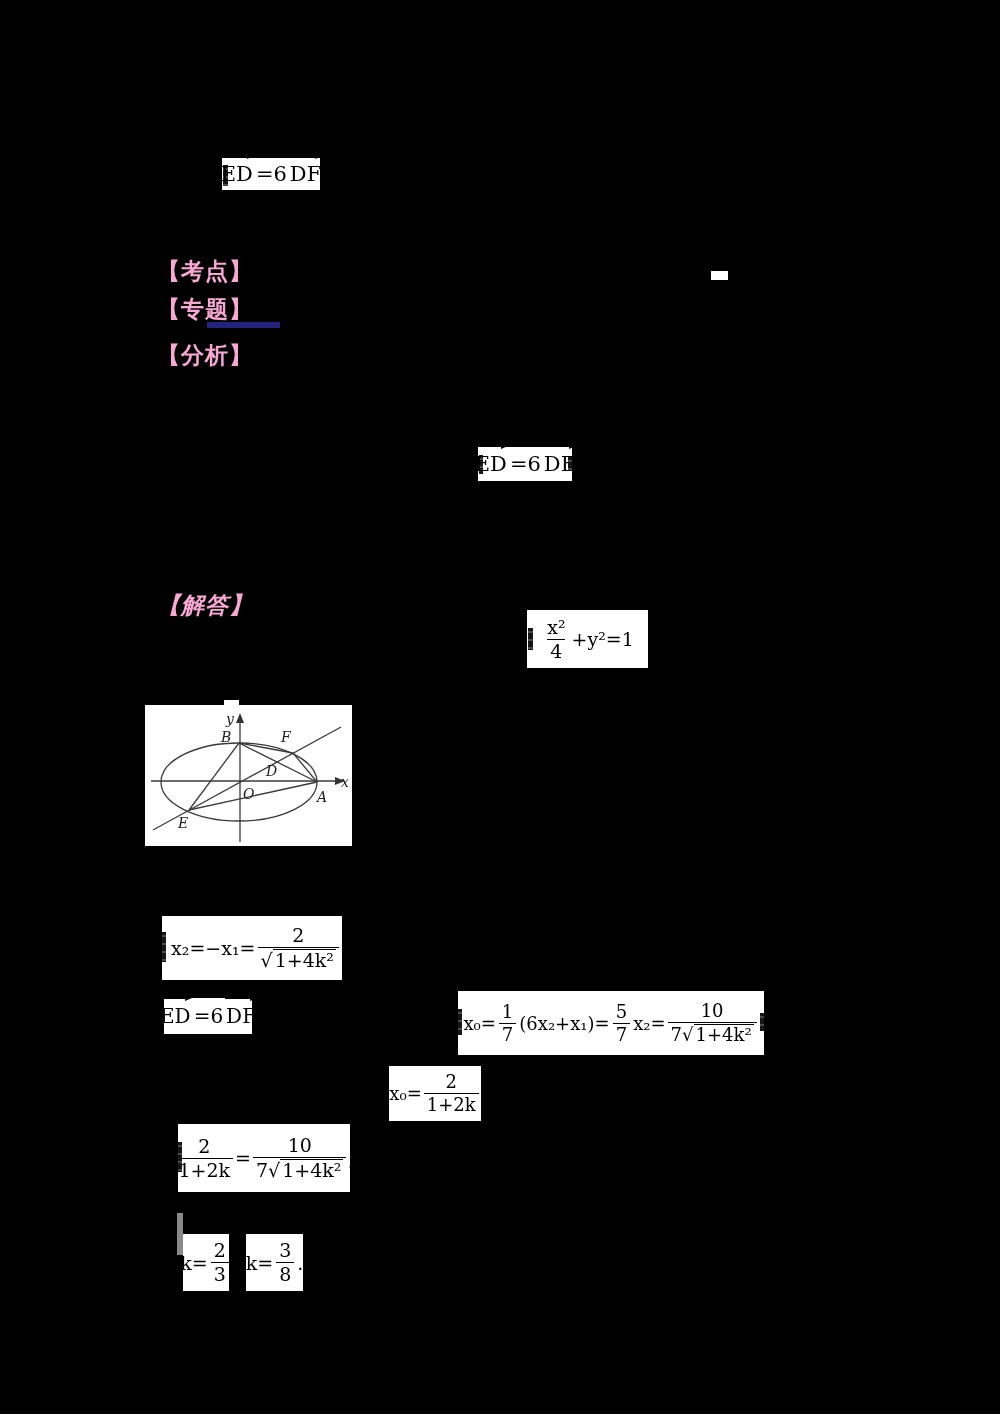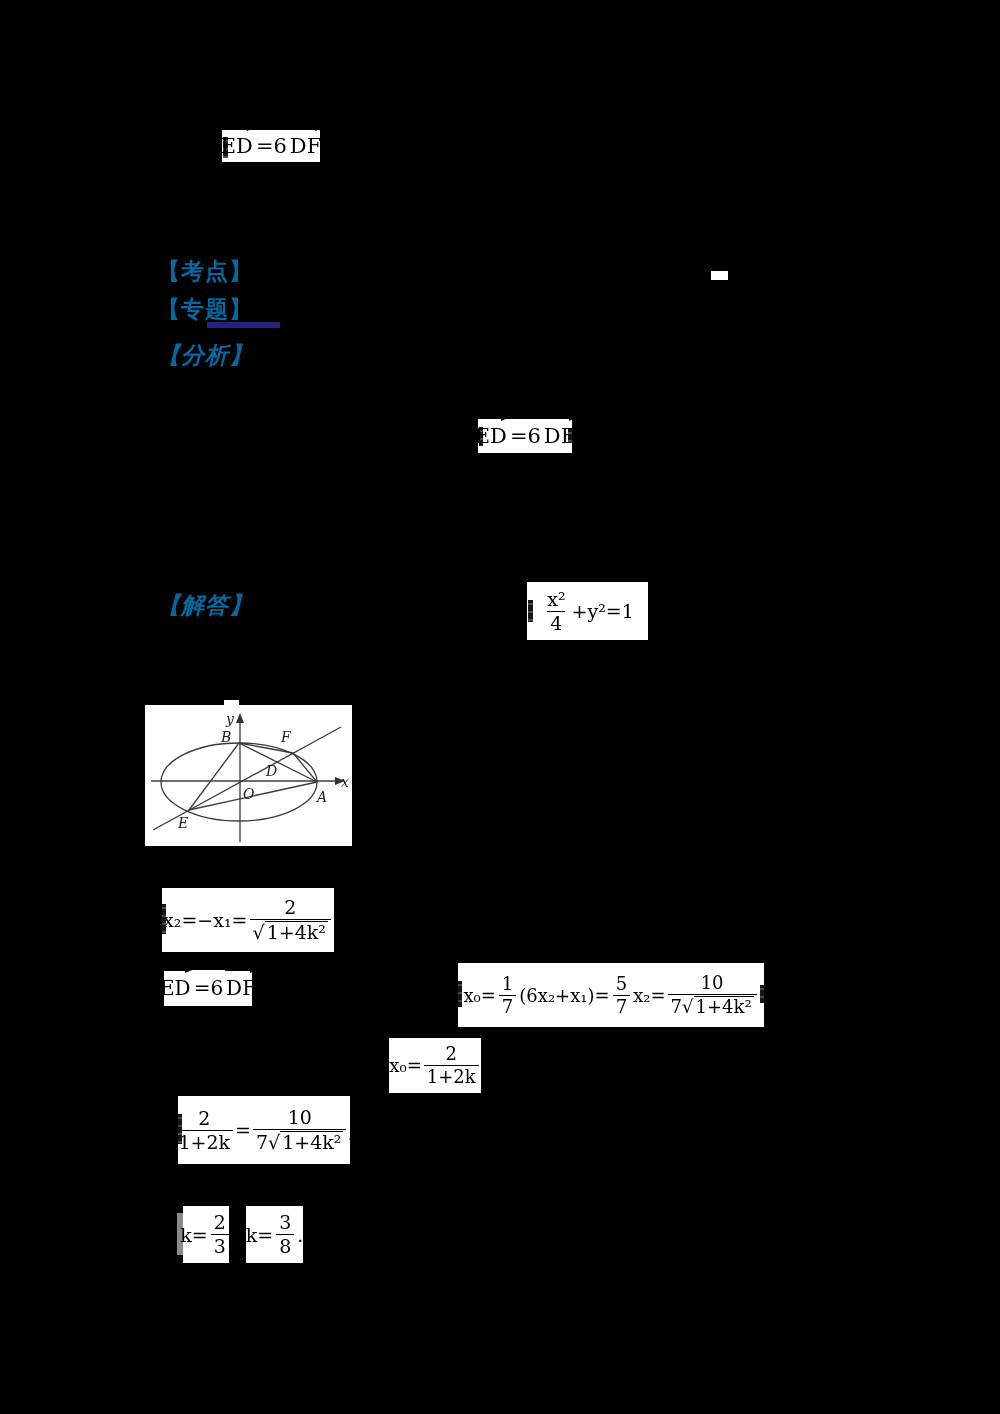--- a/index.html
+++ b/index.html
@@ -1,20 +1,20 @@
 <!DOCTYPE html>
 <html><head>
 <meta charset="utf-8">
 <style>
   html,body{margin:0;padding:0;background:#000;}
   #page{position:relative;width:1000px;height:1414px;background:#000;overflow:hidden;
         font-family:"DejaVu Serif",serif;color:#000;}
   .patch{position:absolute;background:#fff;color:#000;display:flex;align-items:center;
-         justify-content:center;white-space:nowrap;font-family:"DejaVu Serif",serif;}
-  .blue-h{position:absolute;color:#0369a1;font-weight:bold;font-size:23px;line-height:1.15;
+         justify-content:center;white-space:nowrap;font-family:"DejaVu Serif",serif;margin-top:28px;}
+  .blue-h{position:absolute;color:#f9a8d4;font-weight:bold;font-size:23px;line-height:1.15;
           font-family:"DejaVu Sans",sans-serif;letter-spacing:1px;}
   .math{display:flex;align-items:center;}
   .frac{display:inline-flex;flex-direction:column;align-items:center;margin:0 2px;vertical-align:middle;}
   .fn{padding:0 4px 1px;line-height:1.1;display:inline-flex;align-items:baseline;}
   .fd{border-top:1.5px solid #000;padding:1px 3px 0;line-height:1.1;display:inline-flex;align-items:baseline;}
   .rad{border-top:1.5px solid #000;padding:0 2px;}
   .vec{position:relative;display:inline-block;margin:0 3px;}
   .vec::before{content:"";position:absolute;left:-1px;right:6px;top:-6px;border-top:1.4px solid #000;}
   .vec::after{content:"";position:absolute;right:-1px;top:-9px;width:0;height:0;
               border-left:7px solid #000;border-top:3px solid transparent;border-bottom:3px solid transparent;}
@@ -37,21 +37,21 @@
     </span>
   </div>
 
   <div class="blue-h" style="left:157px;top:258px;">【考点】</div>
 
   <div class="dash" style="left:711px;top:271px;width:17px;height:9px;"></div>
 
   <div class="blue-h" style="left:157px;top:296px;">【专题】</div>
   <div class="rule" style="left:207px;top:322px;width:73px;height:6px;background:#23237e;"></div>
 
-  <div class="blue-h" style="left:157px;top:342px;font-style:italic;">【分析】</div>
+  <div class="blue-h" style="left:157px;top:342px;">【分析】</div>
 
   <div class="patch" style="left:478px;top:419px;width:94px;height:34px;font-size:21px;">
     <span class="frag" style="left:1px;top:8px;width:4px;height:19px;"></span>
     <span class="math">
       <span class="vec">ED</span>
         <span>=6</span>
         <span class="vec">DF</span>
     </span>
     <span class="frag" style="right:0px;top:10px;width:4px;height:14px;"></span>
   </div>
@@ -92,21 +92,21 @@
       <text x="196" y="82">x</text>
       <text x="76" y="37">B</text>
       <text x="136" y="37">F</text>
       <text x="121" y="71">D</text>
       <text x="98" y="94">O</text>
       <text x="172" y="97">A</text>
       <text x="33" y="123">E</text>
     </g>
   </svg>
 
-  <div class="patch" style="left:162px;top:888px;width:172px;height:64px;font-size:19px;">
+  <div class="patch" style="left:162px;top:888px;width:172px;height:64px;font-size:19px;padding-left:8px;">
     <span class="frag" style="left:0px;top:16px;width:4px;height:30px;"></span>
     <span class="math">
       <span>x₂=−x₁=</span>
       <span class="frac">
         <span class="fn">2</span>
         <span class="fd">
           <span>√</span>
             <span class="rad">1+4k²</span>
         </span>
       </span>

